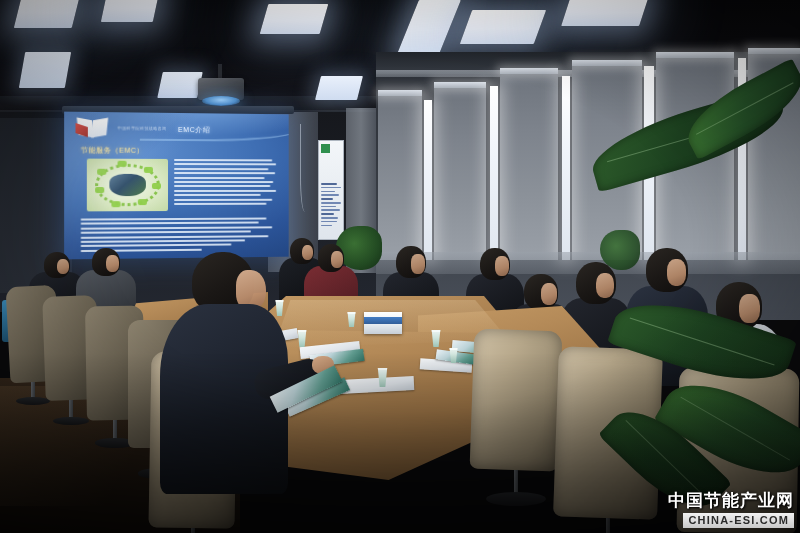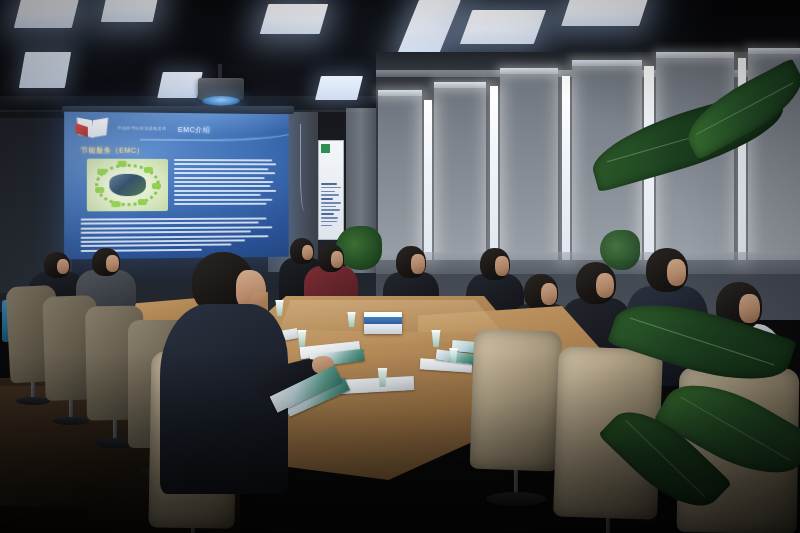--- a/index.html
+++ b/index.html
@@ -675,14 +675,18 @@
         <div class="leaf-vein"></div>
       </div>
       <div class="leaf" style="left: 600px; top: 430px; width: 130px; height: 58px; transform: rotate(44deg);">
         <div class="leaf-vein"></div>
       </div>
     </div>
 
   <div class="darken-bottom"></div>
   <div class="vignette"></div>
 
+  <div class="watermark">
+    <div class="wm-cn">中国节能产业网</div>
+    <div><span class="wm-en">CHINA-ESI.COM</span></div>
+  </div>
 
 </div>
 
 </body></html>

